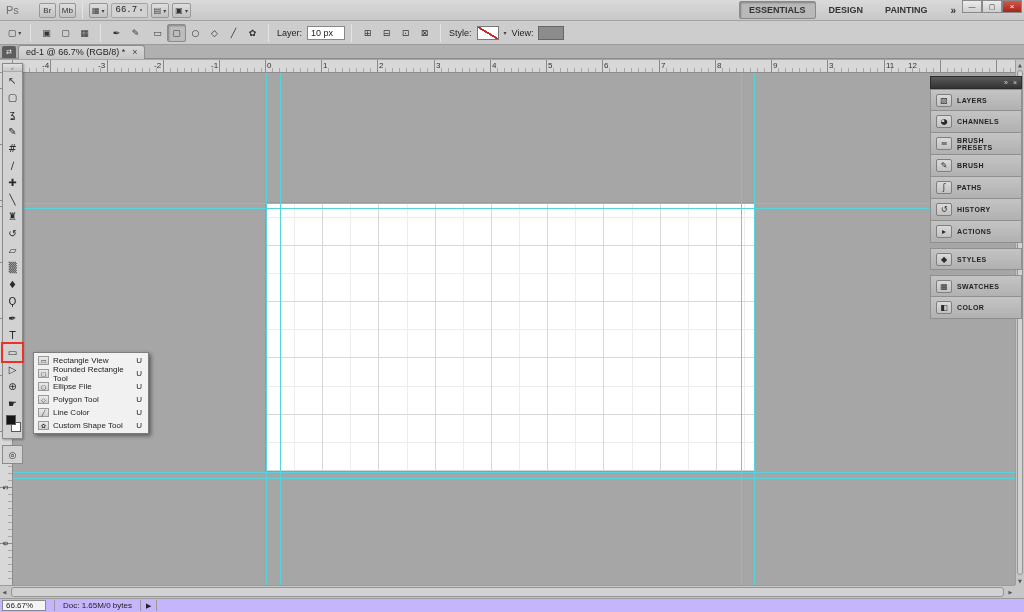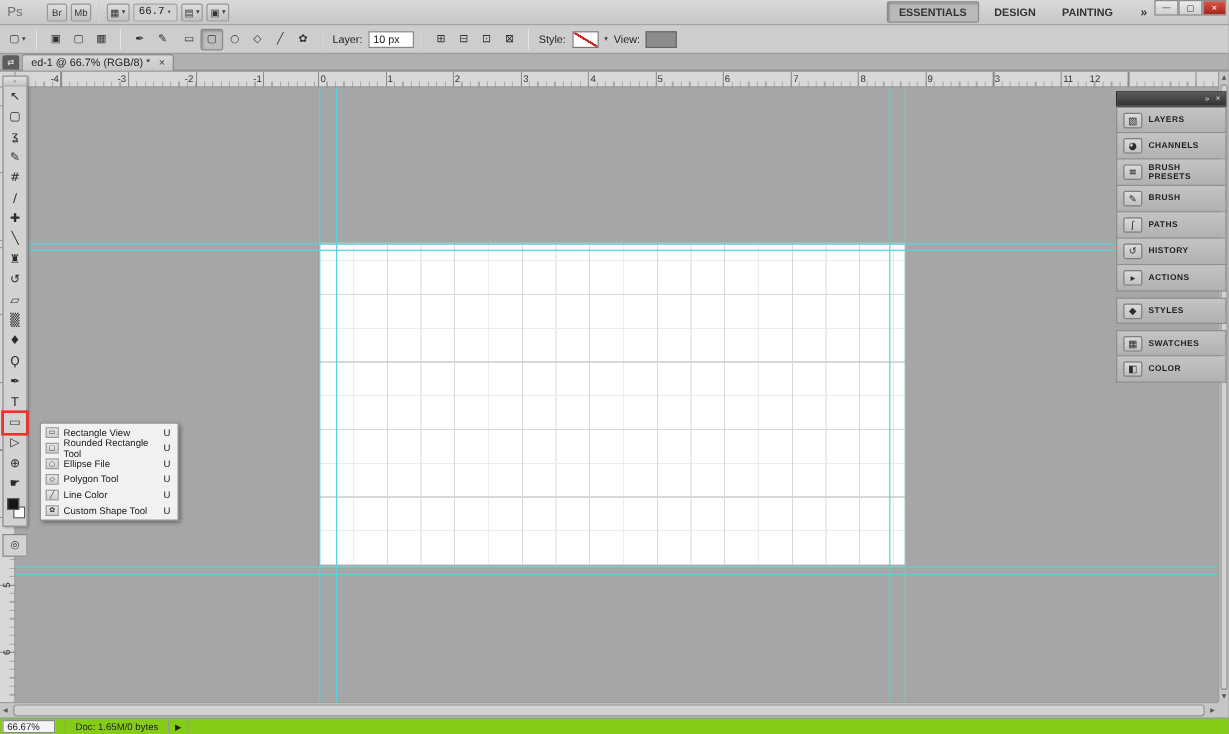--- a/index.html
+++ b/index.html
@@ -147,21 +147,21 @@
             border:1px solid #949494; border-radius:3px; }
   .h-scroll{ position:absolute; left:0; right:9px; bottom:0; height:13px; background:#c6c6c6;
              border-top:1px solid #9d9d9d; z-index:5; }
   .h-scroll .sb-arrow{ position:absolute; top:0; width:9px; height:12px; font-size:5px; color:#555;
                        display:flex; align-items:center; justify-content:center; }
   .h-scroll .left{ left:0; } .h-scroll .right{ right:0; }
   .h-thumb{ position:absolute; top:1px; bottom:1px; left:11px; right:11px; background:#d2d2d2;
             border:1px solid #949494; border-radius:3px; }
   .corner-br{ position:absolute; right:0; bottom:0; width:9px; height:13px; background:#c6c6c6;
               z-index:5; }
-  .statusbar{ position:absolute; left:0; right:0; bottom:0; height:14px; background:#84cc16;
+  .statusbar{ position:absolute; left:0; right:0; bottom:0; height:14px; background:#c4b5fd;
               border-top:1px solid #9a9a9a; display:flex; align-items:center; gap:8px;
               padding:0 2px; font-size:8px; color:#222; }
   .zoom-field{ width:44px; height:11px; background:#f4f4f4; border:1px solid #8a8a8a;
                display:flex; align-items:center; padding:0 3px; }
   .status-sep{ width:1px; height:11px; background:#999; }
   .status-arrow{ height:11px; display:flex; align-items:center; padding:0 5px; font-size:7px;
                  border-left:1px solid #999; border-right:1px solid #999; }
 </style>
 </head>
 <body>

